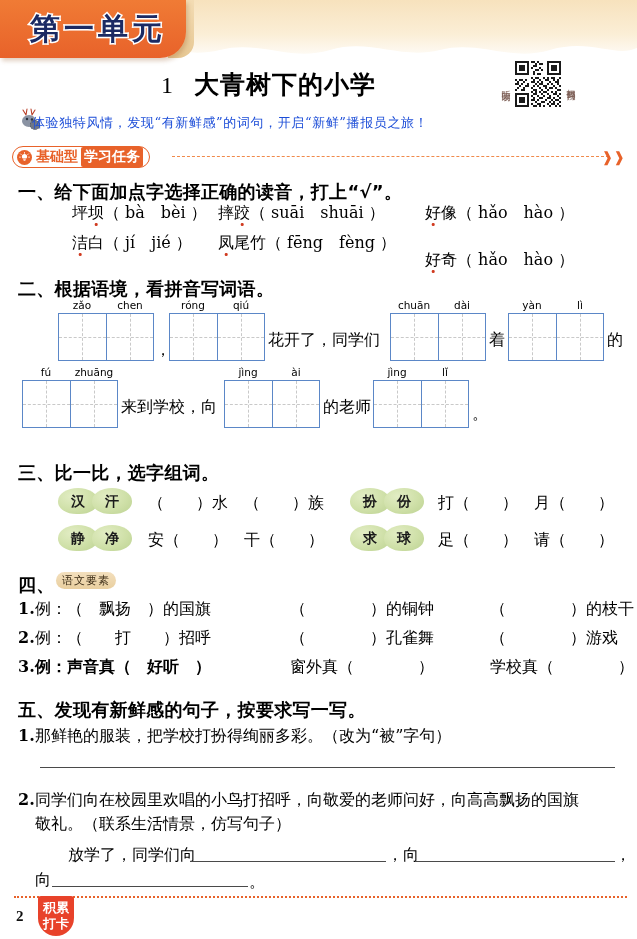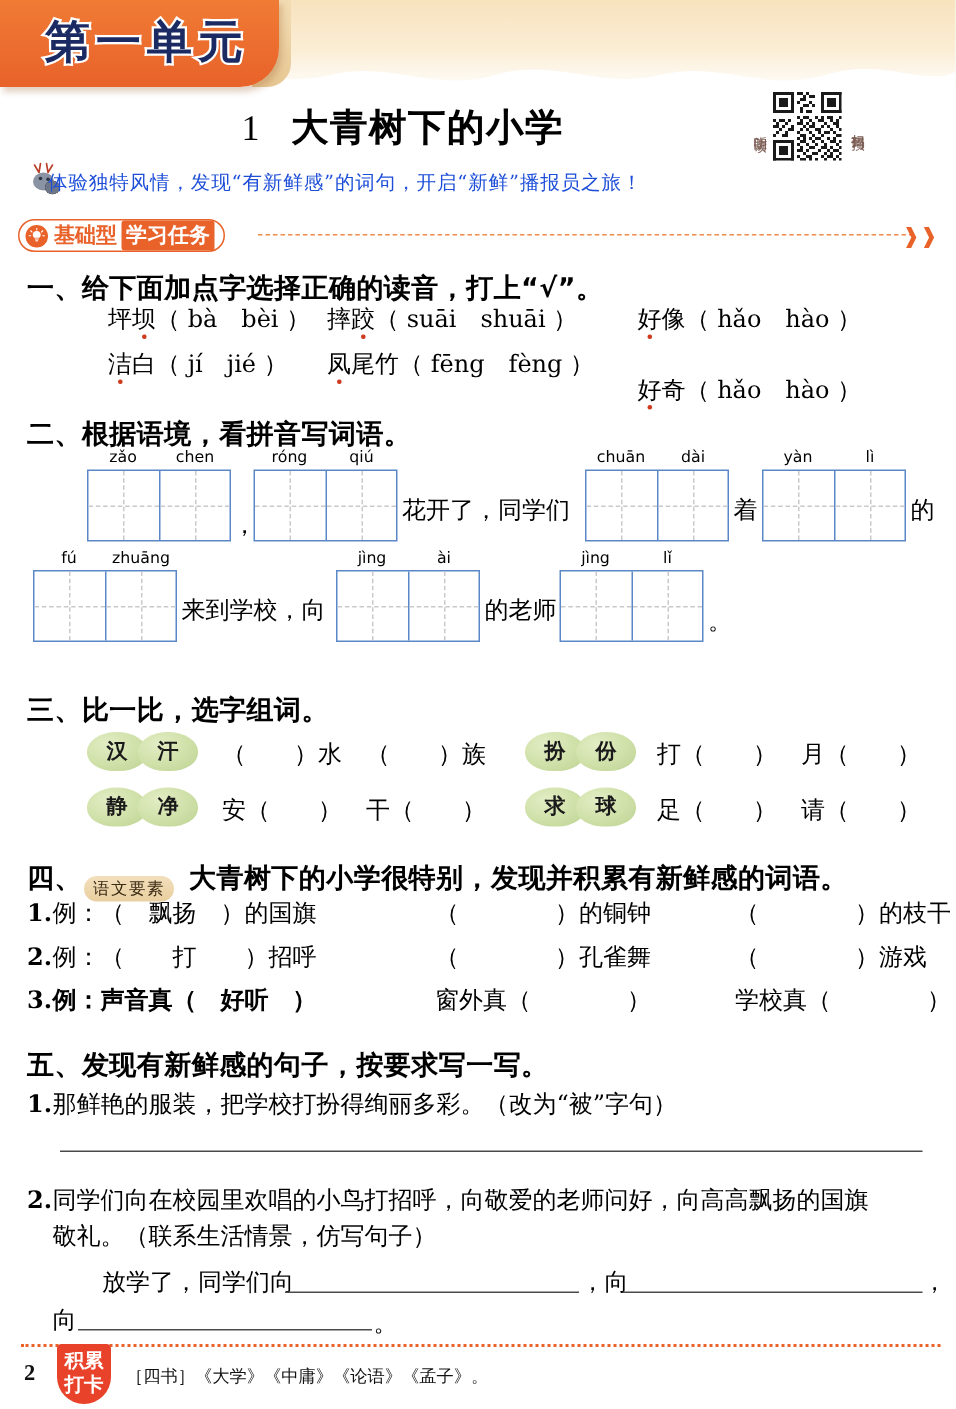--- a/index.html
+++ b/index.html
@@ -465,22 +465,21 @@
 
   <div class="leafpair" style="left:350px;top:525px;">
     <div class="leaf l"></div>
     <div class="leaf r"></div>
     <div class="leafchar l">求</div>
     <div class="leafchar r">球</div>
   </div>
   <div class="body-txt" style="position:absolute;left:438px;top:530px;">足（　　）　请（　　）</div>
 
   <div class="q-head" style="top:573px;">四、</div>
-  <div class="yw-badge" style="left:56px;top:584px;">语文要素</div>
-  <div class="q-head" style="left:126px;top:573px;">大青树下的小学很特别，发现并积累有新鲜感的词语。</div>
+  <div class="yw-badge" style="left:56px;top:572px;">语文要素</div>
 
   <div class="body-txt" style="position:absolute;left:18px;top:599px;font-weight:bold;">1.</div>
   <div class="body-txt" style="position:absolute;left:35px;top:599px;">例：（　飘扬　）的国旗</div>
   <div class="body-txt" style="position:absolute;left:290px;top:599px;">（　　　　）的铜钟</div>
   <div class="body-txt" style="position:absolute;left:490px;top:599px;">（　　　　）的枝干</div>
 
   <div class="body-txt" style="position:absolute;left:18px;top:628px;font-weight:bold;">2.</div>
   <div class="body-txt" style="position:absolute;left:35px;top:628px;">例：（　　打　　）招呼</div>
   <div class="body-txt" style="position:absolute;left:290px;top:628px;">（　　　　）孔雀舞</div>
   <div class="body-txt" style="position:absolute;left:490px;top:628px;">（　　　　）游戏</div>
@@ -509,15 +508,14 @@
   <div class="body-txt" style="position:absolute;left:35px;top:870px;">向</div>
   <div class="wline" style="left:52px;top:886px;width:196px;"></div>
   <div class="body-txt" style="position:absolute;left:249px;top:872px;">。</div>
 
   <div class="dotted-sep" style="top:896px;"></div>
   <div class="pg-num">2</div>
   <div class="jilu">
     <span>积累</span>
     <span>打卡</span>
   </div>
-  <div class="foot-txt">［四书］《大学》《中庸》《论语》《孟子》。</div>
 
 </div>
 
 </body></html>

